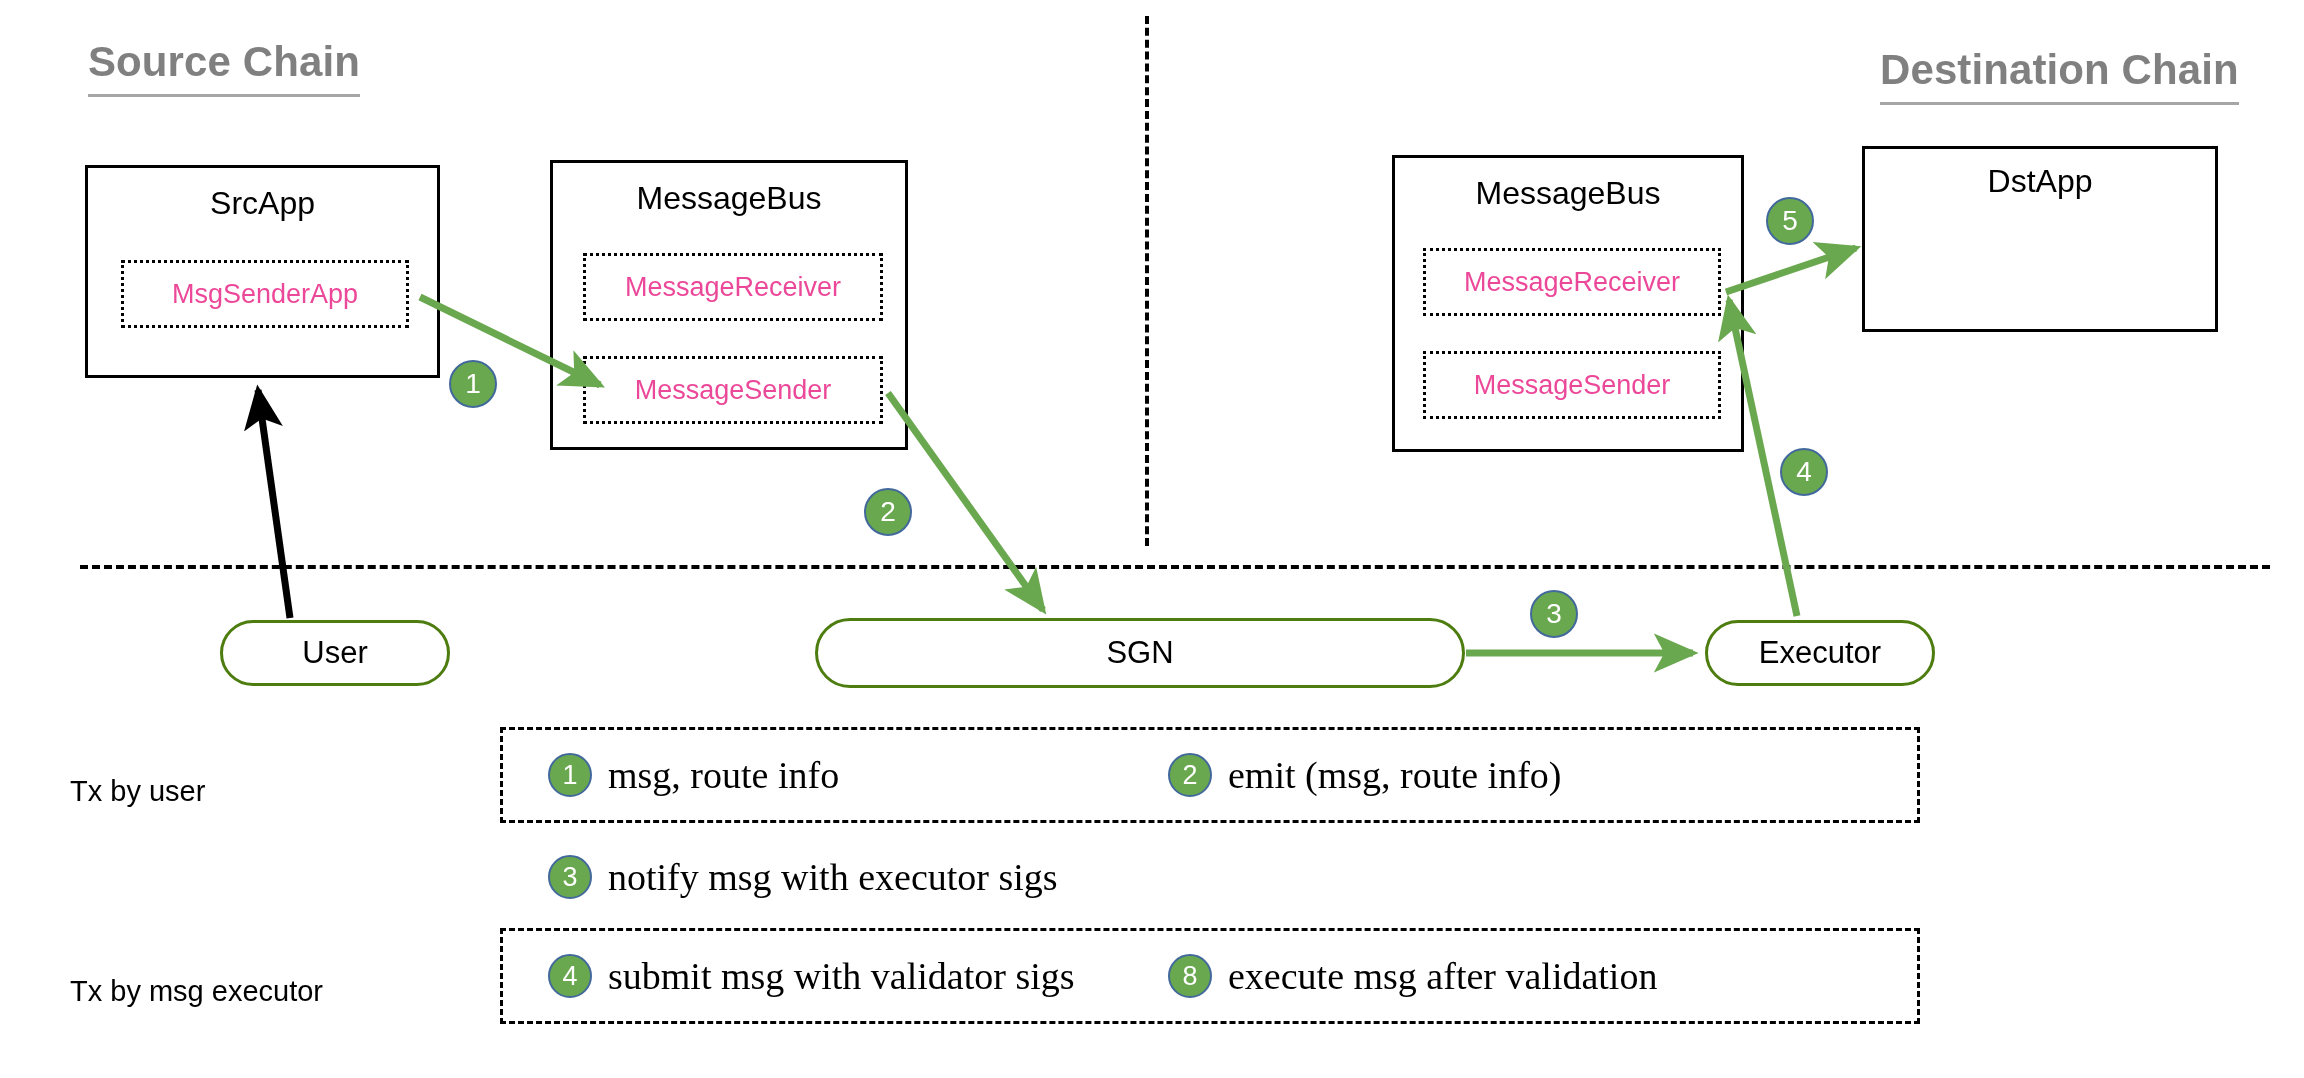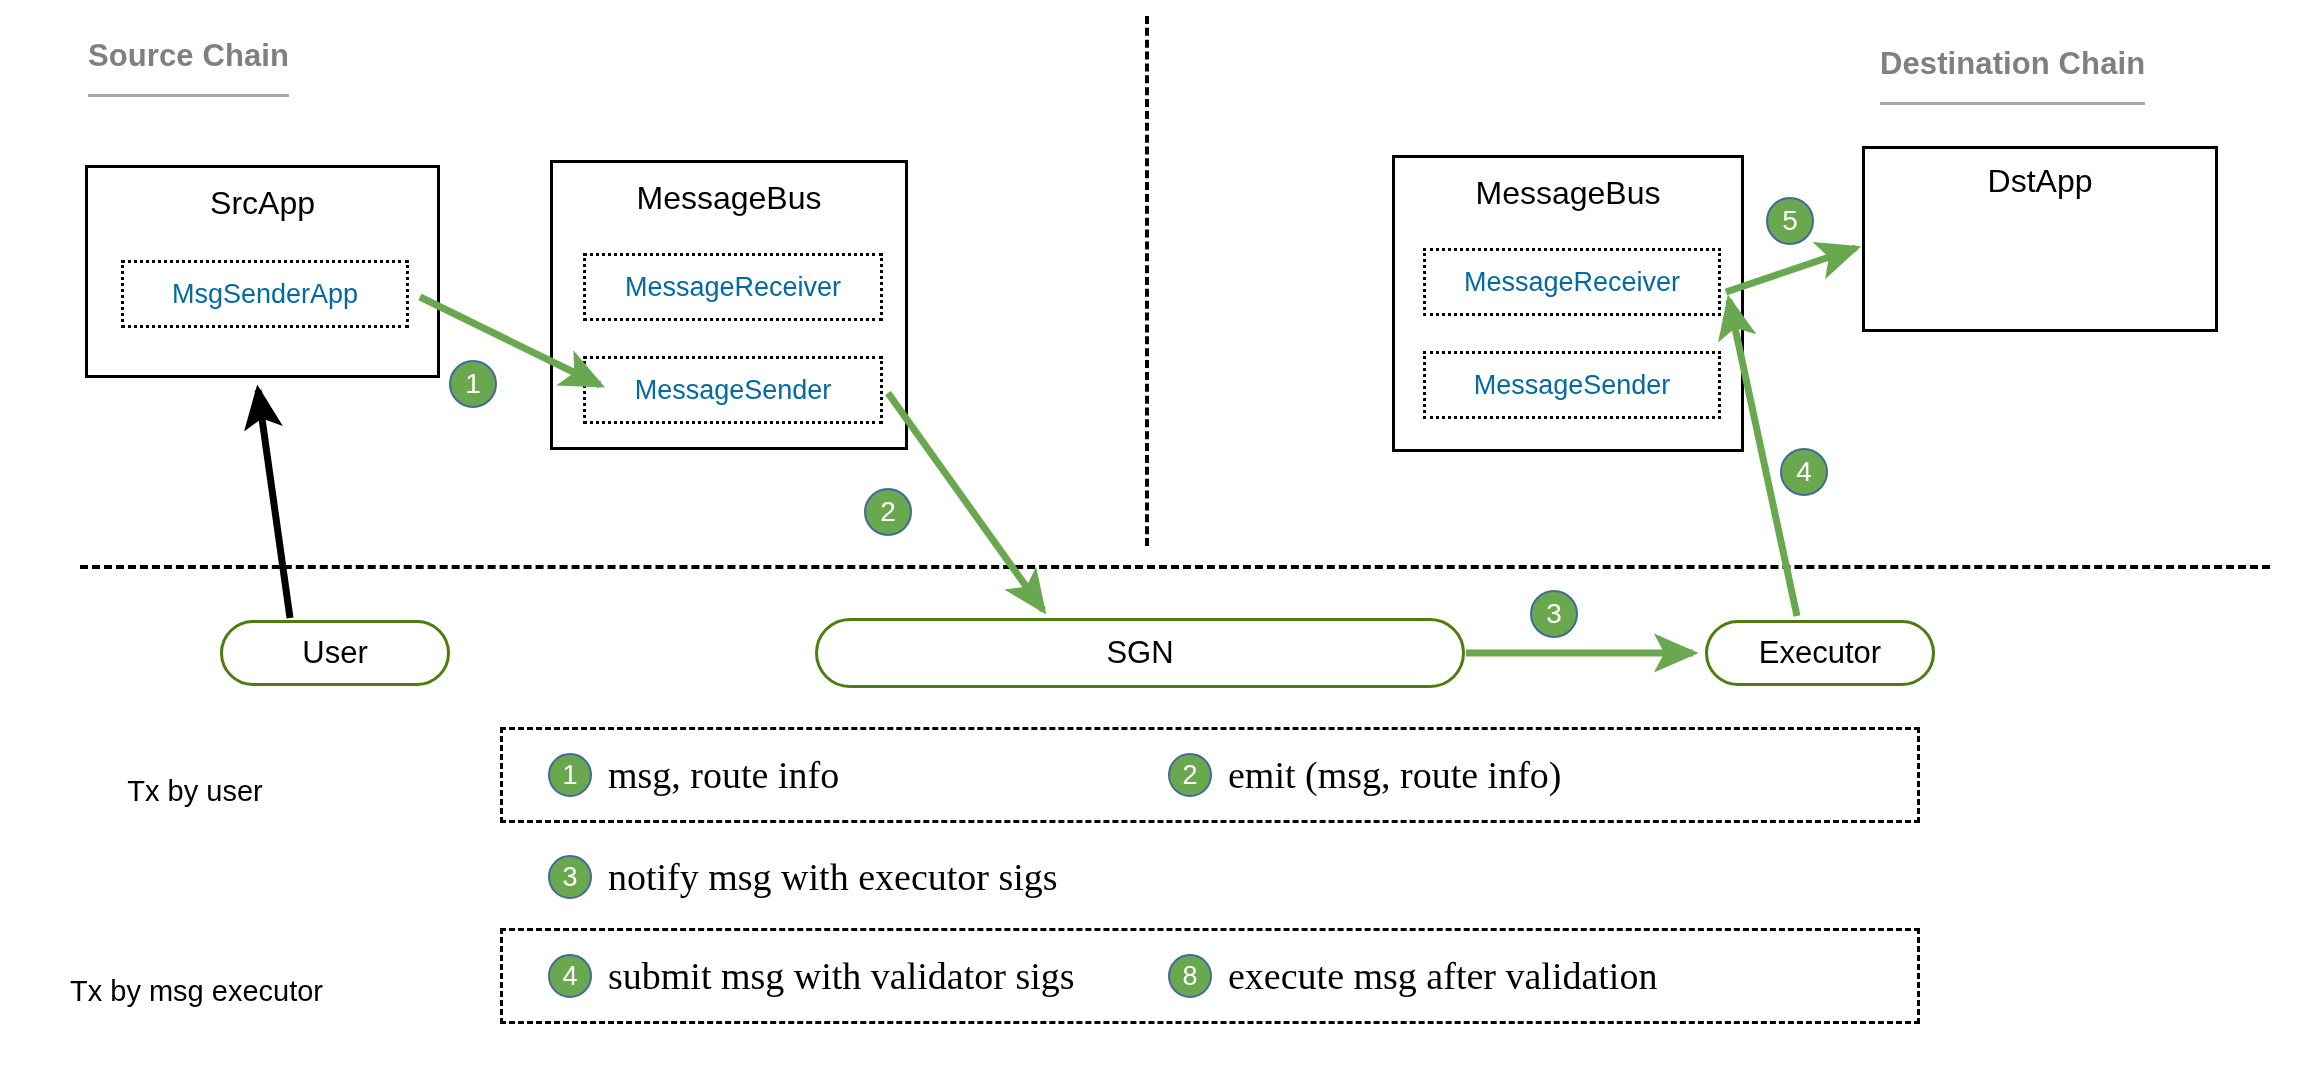--- a/index.html
+++ b/index.html
@@ -1,54 +1,54 @@
 <!DOCTYPE html>
 <html><head>
 <meta charset="utf-8">
 <style>
   html,body{margin:0;padding:0;background:#ffffff;}
   body{width:2304px;height:1078px;position:relative;overflow:hidden;
        font-family:"Liberation Sans","DejaVu Sans",sans-serif;color:#000;}
   #stage{position:absolute;left:0;top:0;width:2304px;height:1078px;}
 
   
-  .chain-label{position:absolute;font-weight:bold;font-size:31px;color:#808080;
+  .chain-label{position:absolute;font-weight:bold;font-size:42px;color:#808080;
                letter-spacing:.1px;white-space:nowrap;
-               border-bottom:3px solid #a6a6a6;padding-bottom:20px;}
+               border-bottom:3px solid #a6a6a6;padding-bottom:8px;}
 
   
   .box{position:absolute;border:3px solid #000;background:#fff;box-sizing:border-box;}
   .box-title{position:absolute;left:0;right:0;text-align:center;
              font-size:32px;color:#000;white-space:nowrap;}
 
   
   .inner{position:absolute;border:3px dotted #000;background:#fff;box-sizing:border-box;
          display:flex;align-items:center;justify-content:center;
-         font-size:27px;color:#0369a1;white-space:nowrap;}
+         font-size:27px;color:#ec4899;white-space:nowrap;}
 
   
   .pill{position:absolute;border:3px solid #4d7c0f;background:#fff;box-sizing:border-box;
         display:flex;align-items:center;justify-content:center;
         font-size:31px;color:#000;white-space:nowrap;}
 
   
   .vdash{position:absolute;border-left:4px dashed #000;}
   .hdash{position:absolute;border-top:4px dashed #000;}
 
   
   .numcirc{position:absolute;border-radius:50%;background:#6aa84f;border:2px solid #41699b;
            display:flex;align-items:center;justify-content:center;
            color:#ffffff;font-size:28px;box-sizing:border-box;}
 
   
   #arrows{position:absolute;left:0;top:0;width:2304px;height:1078px;pointer-events:none;}
 
   
   .legend-row-label{position:absolute;font-size:29px;color:#000;white-space:nowrap;
-                    text-align:center;}
+                    text-align:left;}
   .legend-box{position:absolute;border:3px dashed #000;box-sizing:border-box;background:transparent;}
   .legend-item{position:absolute;display:flex;align-items:center;gap:16px;}
   .legend-item .txt{font-size:38px;color:#000;white-space:nowrap;font-family:Liberation Serif, serif;}
   .legend-circ{width:44px;height:44px;border-radius:50%;background:#6aa84f;
                border:2px solid #41699b;display:flex;align-items:center;justify-content:center;
                color:#fff;font-size:27px;box-sizing:border-box;flex:0 0 auto;}
 </style>
 </head>
 <body>
 

